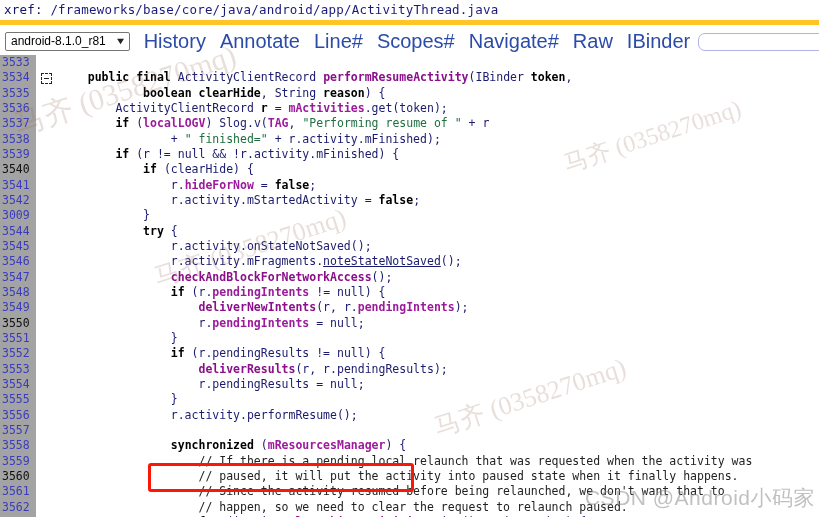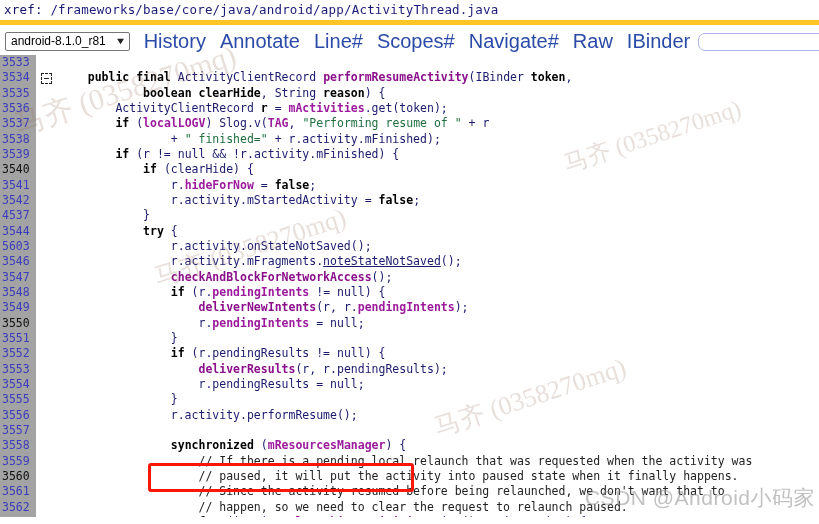--- a/index.html
+++ b/index.html
@@ -144,23 +144,23 @@
         <div class="ln">3533</div>
         <div class="ln">3534</div>
         <div class="ln">3535</div>
         <div class="ln">3536</div>
         <div class="ln">3537</div>
         <div class="ln">3538</div>
         <div class="ln">3539</div>
         <div class="ln major">3540</div>
         <div class="ln">3541</div>
         <div class="ln">3542</div>
-        <div class="ln">4537</div>
+        <div class="ln">3009</div>
         <div class="ln">3544</div>
-        <div class="ln">5603</div>
+        <div class="ln">3545</div>
         <div class="ln">3546</div>
         <div class="ln">3547</div>
         <div class="ln">3548</div>
         <div class="ln">3549</div>
         <div class="ln major">3550</div>
         <div class="ln">3551</div>
         <div class="ln">3552</div>
         <div class="ln">3553</div>
         <div class="ln">3554</div>
         <div class="ln">3555</div>

